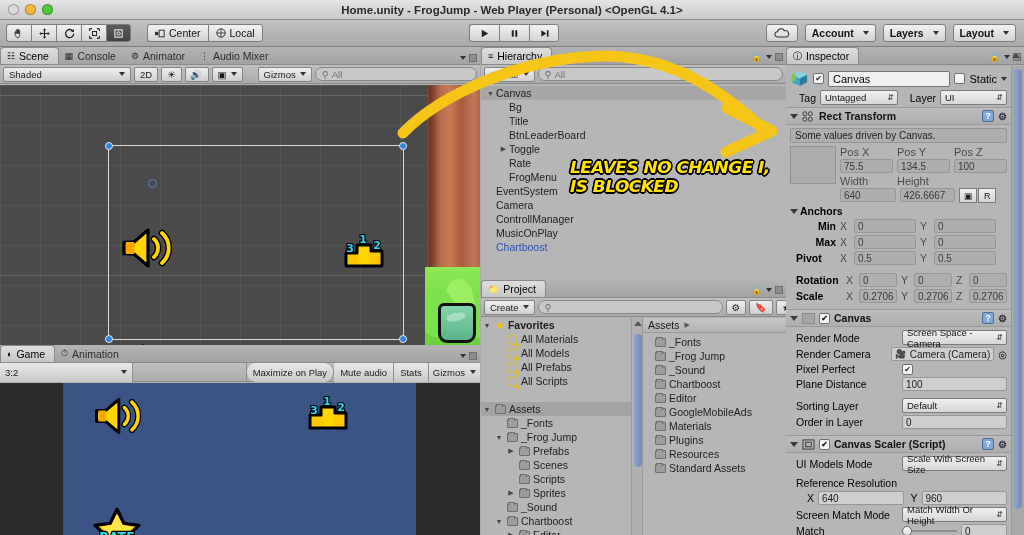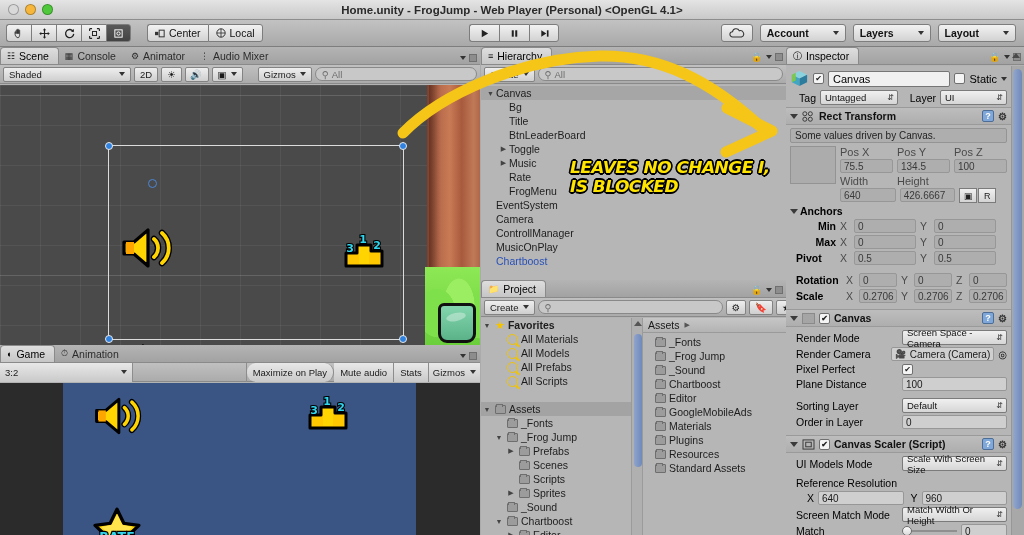--- a/index.html
+++ b/index.html
@@ -59,21 +59,21 @@
   .cloudbtn{
     width:32px;height:18px;
     background:linear-gradient(to bottom,#f2f2f2,#d2d2d2);
     border:1px solid #7d7d7d; border-radius:3px;
     display:flex;align-items:center;justify-content:center;
   }
   .popbtn{
     height:18px; padding:0 6px;
     background:linear-gradient(to bottom,#f2f2f2,#d2d2d2);
     border:1px solid #7d7d7d; border-radius:3px;
-    display:flex; align-items:center; gap:24px;
+    display:flex; align-items:center; gap:9px;
     font-size:10.5px; color:#111; font-weight:bold;
   }
   .arrow-d{ width:0;height:0;border-left:3.5px solid transparent;border-right:3.5px solid transparent;border-top:4px solid #333; }
 
   
   .panel{ position:absolute; background:#b3b3b3; }
   .tabbar{
     height:18px; background:linear-gradient(to bottom,#b4b4b4,#a2a2a2);
     display:flex; align-items:flex-end; position:relative;
     border-bottom:1px solid #8a8a8a;
@@ -603,24 +603,20 @@
           <span class="tri" style="margin-left: 17px;"></span>
           <span class="lbl">Title</span>
         </div>
         <div class="hrow">
           <span class="tri" style="margin-left: 17px;"></span>
           <span class="lbl">BtnLeaderBoard</span>
         </div>
         <div class="hrow">
           <span class="tri" style="margin-left: 17px;">▶</span>
           <span class="lbl">Toggle</span>
-        </div>
-        <div class="hrow">
-          <span class="tri" style="margin-left: 17px;">▶</span>
-          <span class="lbl">Music</span>
         </div>
         <div class="hrow">
           <span class="tri" style="margin-left: 17px;"></span>
           <span class="lbl">Rate</span>
         </div>
         <div class="hrow">
           <span class="tri" style="margin-left: 17px;"></span>
           <span class="lbl">FrogMenu</span>
         </div>
         <div class="hrow">

